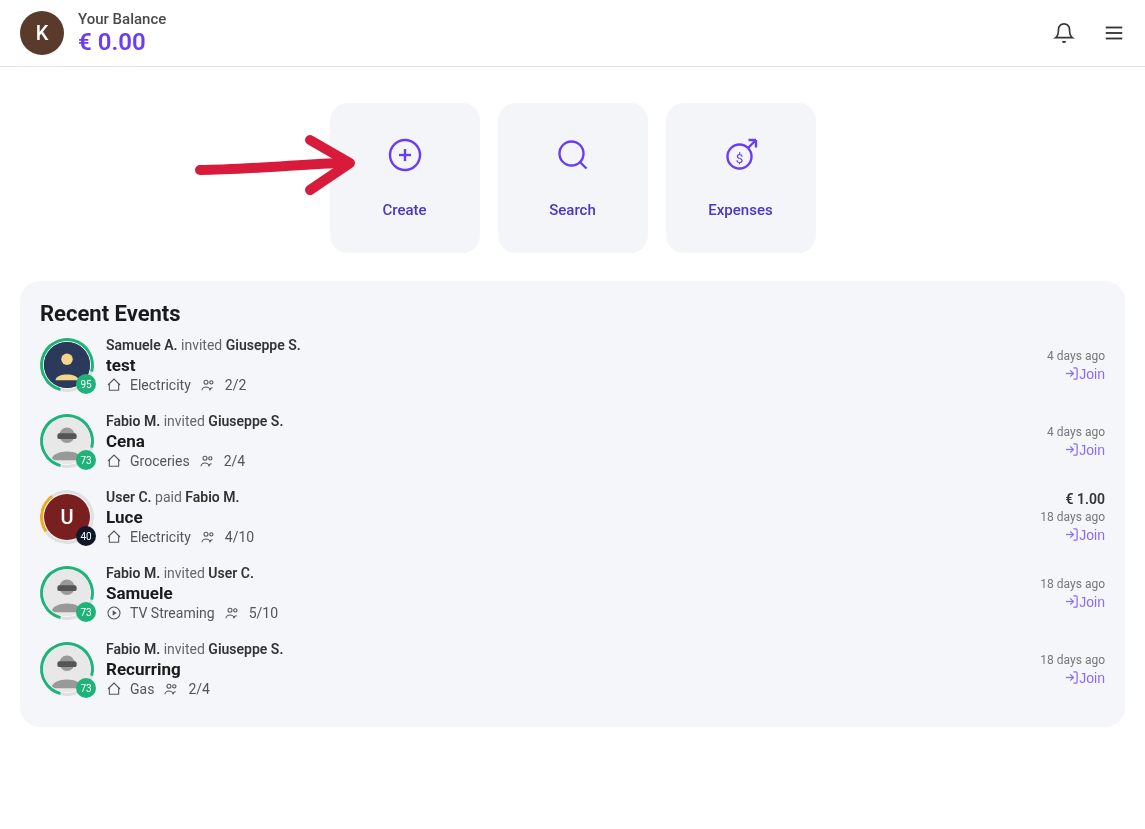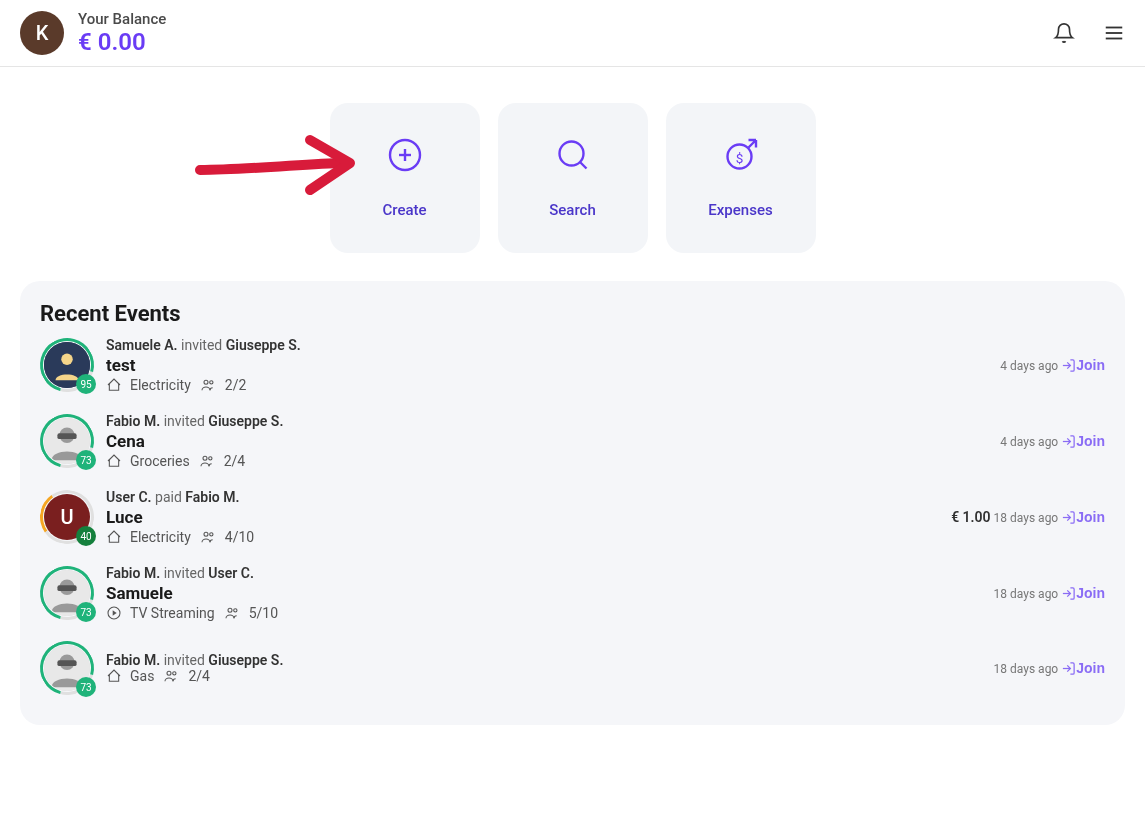--- a/index.html
+++ b/index.html
@@ -24,33 +24,33 @@
 .tab.active { background: #7b2ff7; color: #fff; }
 .event-list { display: flex; flex-direction: column; }
 .event { display: flex; align-items: center; padding: 10px 4px; }
 .event-avatar-wrap { position: relative; width: 54px; height: 54px; margin-right: 12px; }
 .ring { position: absolute; inset: 0; border-radius: 50%; border: 3px solid transparent; }
 .ring.green { border-top-color:#1fb37a; border-left-color:#1fb37a; border-right-color:#1fb37a; border-bottom-color:#e0e0e0; transform: rotate(-30deg);}
 .ring.orange { border-top-color:#f5a623; border-left-color:#e0e0e0; border-right-color:#e0e0e0; border-bottom-color:#e0e0e0; transform: rotate(-80deg);}
 .event-avatar { position: absolute; inset: 4px; border-radius: 50%; background: #ccc; display:flex; align-items:center; justify-content:center; color:#fff; font-size:20px; font-weight:500; overflow:hidden;}
 .event-avatar svg { width:100%; height:100%; }
 .badge { position:absolute; bottom:-2px; right:-2px; width:20px; height:20px; border-radius:50%; font-size:10px; color:#fff; display:flex; align-items:center; justify-content:center; font-weight:400;}
-.badge.green{background:#1fb37a;} .badge.orange{background:#15803d;margin-top:28px;}
+.badge.green{background:#1fb37a;} .badge.orange{background:#0f172a;margin-top:28px;}
 .event-body { flex: 1; }
 .event-head { font-size: 14px; color: #333; }
 .event-head .who { font-weight: 600; }
 .event-head .verb { color: #666; font-weight: 400; }
 .event-head .target { font-weight: 600; }
 .event-title { font-size: 17px; font-weight: 700; margin: 2px 0; }
 .event-meta { display: flex; align-items: center; gap: 8px; color: #555; font-size: 14px; }
 .event-meta .cat-icon, .event-meta .people-icon { display:inline-flex; }
-.event-right { text-align: right; display:flex; flex-direction:row; align-items:flex-end; gap:3px; }
+.event-right { text-align: right; display:flex; flex-direction:column; align-items:flex-end; gap:3px; }
 .event-amount { font-size: 14px; font-weight:600; color:#333;}
 .event-time { font-size: 12px; color: #777; }
-.join-btn { display: inline-flex; align-items: flex-end; color: #8a6cf5; font-size: 14px; background:none; border:none; cursor:pointer;font-weight:bold;}
+.join-btn { display: inline-flex; align-items: flex-start; color: #8a6cf5; font-size: 14px; background:none; border:none; cursor:pointer;}
 </style>
 </head>
 <body>
 
 <div class="header">
   <div class="header-left">
     <div class="avatar">K</div>
     <div>
       <div class="balance-label">Your Balance</div>
       <div class="balance-amount">€ 0.00</div>
@@ -304,20 +304,21 @@
                 <rect width="24" height="24" fill="#e8e8e8"></rect>
                 <circle cx="12" cy="9" r="4" fill="#999"></circle>
                 <path d="M4 22c0-6 16-6 16 0" fill="#999"></path>
                 <rect x="7" y="8" width="10" height="3" rx="1" fill="#555"></rect>
               </svg>
             </div>
             <div class="badge green">73</div>
           </div>
           <div class="event-body">
             <div class="event-head"><span class="who">Fabio M.</span> <span class="verb">invited</span> <span class="target">Giuseppe S.</span></div>
+            <div class="event-title">Recurring</div>
             <div class="event-meta">
               <span class="cat-icon">
                 <svg width="16" height="16" viewBox="0 0 24 24" fill="none" stroke="#555" stroke-width="1.6">
                   <path d="M3 12l9-9 9 9"></path>
                   <path d="M5 10v10h14V10"></path>
                 </svg>
               </span>
               <span>Gas</span>
               <span class="people-icon">
                 <svg width="18" height="16" viewBox="0 0 24 24" fill="none" stroke="#555" stroke-width="1.6">

